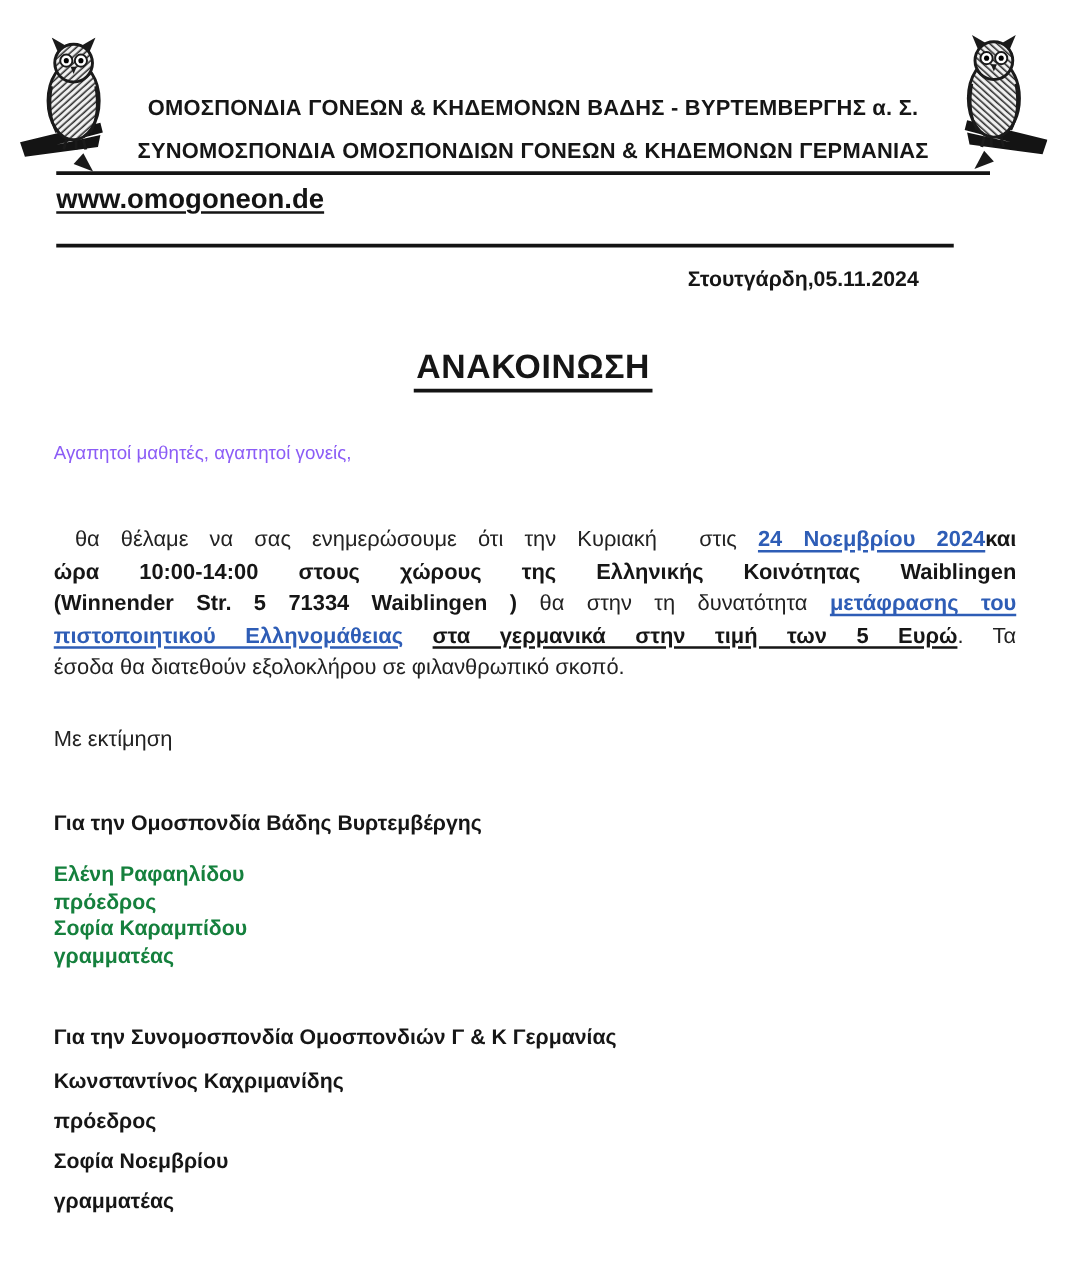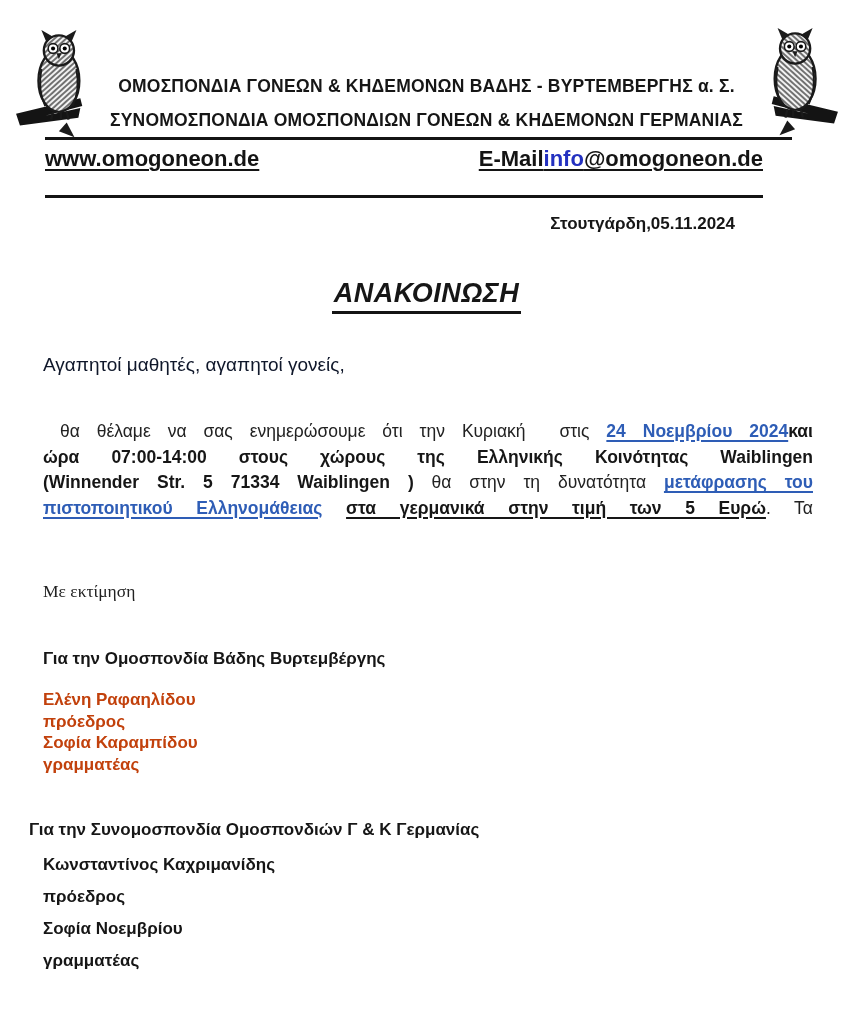--- a/index.html
+++ b/index.html
@@ -15,31 +15,31 @@
   .abs{position:absolute;}
   
   .org-line{width:100%;text-align:center;font-weight:700;font-size:17.5px;letter-spacing:.2px;color:#161616;}
   .rule{background:#141414;height:3px;}
   .contact{font-weight:700;font-size:22px;text-decoration:underline;text-decoration-thickness:2px;text-underline-offset:3px;color:#141414;white-space:nowrap;}
   .email-user{color:#2330c0;}
   .dateline{font-weight:700;font-size:17px;color:#161616;white-space:nowrap;}
   .title-wrap{width:100%;text-align:center;}
   .title{display:inline-block;font-weight:700;font-size:27px;letter-spacing:.5px;border-bottom:3.5px solid #141414;padding:0 2px 2px 2px;color:#161616;}
   
-  .greeting{font-size:19px;color:#0f172a;}
+  .greeting{font-size:15px;color:#8b5cf6;}
   .paragraph{width:770px;font-size:17.5px;line-height:25.6px;color:#222;}
   .body-line{white-space:pre-wrap;text-align:justify;text-align-last:justify;}
   .body-line.last{text-align-last:left;}
   .seg-normal{font-weight:400;}
   .seg-bold{font-weight:700;color:#161616;margin-top:28px;}
   .seg-link{font-weight:700;color:#2e5db6;text-decoration:underline;text-decoration-thickness:2px;text-underline-offset:3px;}
   .seg-bold-underline{font-weight:700;color:#161616;text-decoration:underline;text-decoration-thickness:2px;text-underline-offset:3px;}
   .closing{font-size:17.5px;color:#222;}
   .sig-heading{font-weight:700;font-size:17px;color:#161616;}
-  .sig-lines-tight div{font-weight:700;font-size:17px;line-height:21.5px;color:#c2410c;}
+  .sig-lines-tight div{font-weight:700;font-size:17px;line-height:21.5px;color:#15803d;}
   .sig-lines-spaced div{font-weight:700;font-size:17px;line-height:21px;margin-bottom:11px;color:#161616;}
   .owl{width:78px;height:112px;}
   .owl.mirror{transform:scaleX(-1);}
 </style>
 </head>
 <body>
 
 <div class="page">
 
   <div class="abs" style="left:16px;top:30px;">
@@ -90,50 +90,50 @@
       <path d="M41.5 24 L46.5 24 L44 30 Z" fill="#1a1a1a"></path>
       <path d="M38 84 L36 92 M46 84 L46 92 M52 84 L54 92" stroke="#1a1a1a" stroke-width="2.4" fill="none"></path>
     </svg>
   </div>
 
   <div class="abs org-line" style="top:110px;left:0;">ΣΥΝΟΜΟΣΠΟΝΔΙΑ ΟΜΟΣΠΟΝΔΙΩΝ ΓΟΝΕΩΝ &amp; ΚΗΔΕΜΟΝΩΝ ΓΕΡΜΑΝΙΑΣ</div>
   <div class="abs org-line" style="top:76px;left:0;">ΟΜΟΣΠΟΝΔΙΑ ΓΟΝΕΩΝ &amp; ΚΗΔΕΜΟΝΩΝ ΒΑΔΗΣ - ΒΥΡΤΕΜΒΕΡΓΗΣ α. Σ.</div>
   <div class="abs rule" style="top:137px;left:45px;width:747px;"></div>
 
   <div class="abs contact" style="top:146px;left:45px;">www.omogoneon.de</div>
-  <div class="abs contact" style="top:146px;right:90px;"><span>E-Mail</span><span class="email-user">info</span><span>@omogoneon.de</span></div>
 
   <div class="abs rule" style="top:195px;left:45px;width:718px;"></div>
 
   <div class="abs dateline" style="top:214px;right:118px;">Στουτγάρδη,05.11.2024</div>
 
-  <div class="abs title-wrap" style="top:278px;left:0;font-style:italic;">
+  <div class="abs title-wrap" style="top:278px;left:0;">
     <span class="title">ΑΝΑΚΟΙΝΩΣΗ</span>
   </div>
 
   <div class="abs greeting" style="top:354px;left:43px;">Αγαπητοί μαθητές, αγαπητοί γονείς,</div>
 
   <div class="abs paragraph" style="top:419px;left:43px;" id="paragraph">
       <div class="body-line"><span class="seg-normal"> θα θέλαμε να σας ενημερώσουμε ότι την Κυριακή  στις </span><span class="seg-link">24 Νοεμβρίου 2024</span><span class="seg-bold">και</span></div>
-      <div class="body-line"><span class="seg-bold">ώρα 07:00-14:00 στους χώρους της Ελληνικής Κοινότητας Waiblingen</span></div>
+      <div class="body-line"><span class="seg-bold">ώρα 10:00-14:00 στους χώρους της Ελληνικής Κοινότητας Waiblingen</span></div>
       <div class="body-line"><span class="seg-bold">(Winnender Str. 5 71334 Waiblingen ) </span><span class="seg-normal">θα στην τη δυνατότητα </span><span class="seg-link">μετάφρασης του</span></div>
       <div class="body-line"><span class="seg-link">πιστοποιητικού Ελληνομάθειας</span><span class="seg-normal"> </span><span class="seg-bold-underline">στα γερμανικά στην τιμή των 5 Ευρώ</span><span class="seg-normal">. Τα</span></div>
+      <div class="body-line last"><span class="seg-normal">έσοδα θα διατεθούν εξολοκλήρου σε φιλανθρωπικό σκοπό.</span></div>
     </div>
 
-  <div class="abs closing" style="top:581px;left:43px;font-family:Liberation Serif, serif;">Με εκτίμηση</div>
+  <div class="abs closing" style="top:581px;left:43px;">Με εκτίμηση</div>
 
   <div class="abs sig-heading" style="top:649px;left:43px;">Για την Ομοσπονδία Βάδης Βυρτεμβέργης</div>
   <div class="abs sig-lines-tight" style="top:689px;left:43px;" id="sig1">
       <div>Ελένη Ραφαηλίδου</div>
       <div>πρόεδρος</div>
       <div>Σοφία Καραμπίδου</div>
       <div>γραμματέας</div>
     </div>
 
-  <div class="abs sig-heading" style="top:820px;left:29px;">Για την Συνομοσπονδία Ομοσπονδιών Γ &amp; Κ Γερμανίας</div>
+  <div class="abs sig-heading" style="top:820px;left:43px;">Για την Συνομοσπονδία Ομοσπονδιών Γ &amp; Κ Γερμανίας</div>
   <div class="abs sig-lines-spaced" style="top:854px;left:43px;" id="sig2">
       <div>Κωνσταντίνος Καχριμανίδης</div>
       <div>πρόεδρος</div>
       <div>Σοφία Νοεμβρίου</div>
       <div>γραμματέας</div>
     </div>
 
 </div>
 
 </body></html>

